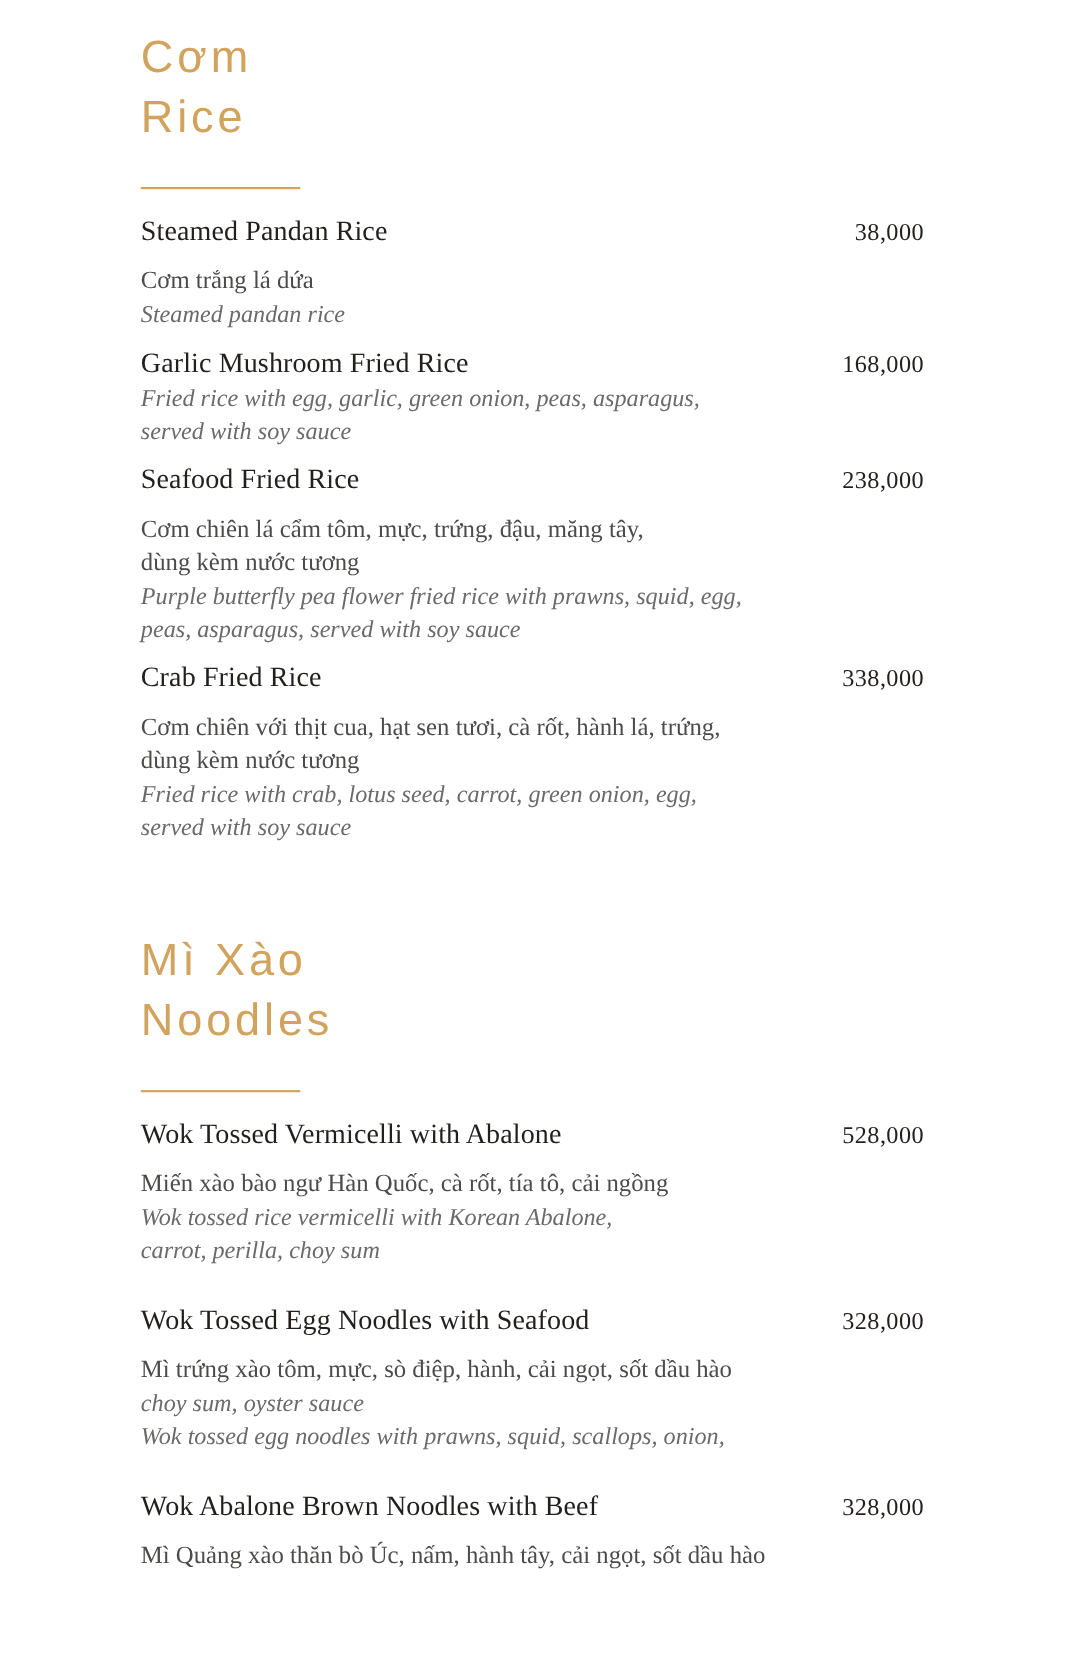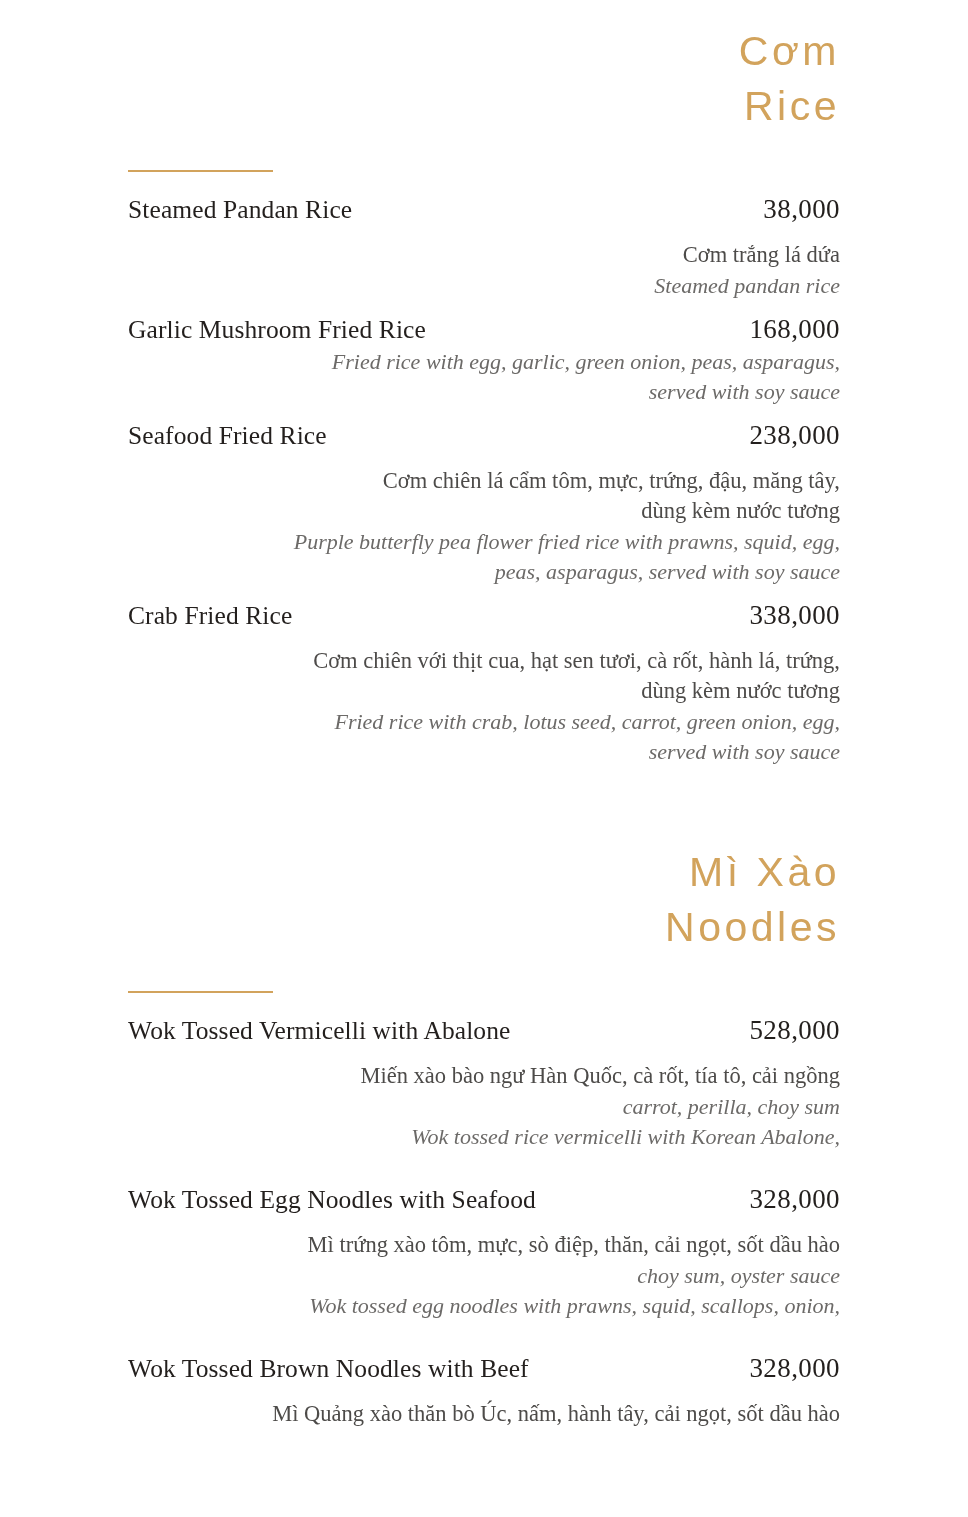--- a/index.html
+++ b/index.html
@@ -13,21 +13,20 @@
     height: 1517px;
     font-family: "Liberation Serif", serif;
     color: #2b2b2b;
     overflow: hidden;
   }
   .page {
     width: 968px;
     height: 1517px;
     padding: 24px 128px 0 128px;
     position: relative;
-    text-align: right;
   }
   .section {
     margin-bottom: 0;
   }
   .section + .section {
     margin-top: 78px;
   }
   .section-heading {
     font-family: "Liberation Sans", sans-serif;
     color: #d2a35c;
@@ -56,21 +55,21 @@
   .item-name {
     font-family: "Liberation Serif", serif;
     font-size: 25.5px;
     line-height: 1.25;
     color: #231f1d;
     font-weight: 400;
     letter-spacing: 0.1px;
   }
   .item-price {
     font-family: "Liberation Serif", serif;
-    font-size: 27px;
+    font-size: 22px;
     color: #231f1d;
     font-weight: 400;
     white-space: nowrap;
     padding-left: 20px;
     letter-spacing: 0.4px;
     margin-left: 29px;
   }
   .item-vn {
     font-family: "Liberation Serif", serif;
     font-size: 22.5px;
@@ -168,42 +167,42 @@
 
     <div class="item">
       <div class="item-head">
         <div class="item-name">Wok Tossed Vermicelli with Abalone</div>
         <div class="item-price">528,000</div>
       </div>
       <div class="item-vn">
         <span class="l">Miến xào bào ngư Hàn Quốc, cà rốt, tía tô, cải ngồng</span>
       </div>
       <div class="item-en">
+        <span class="l">Wok tossed rice vermicelli with Korean Abalone,</span>
         <span class="l">carrot, perilla, choy sum</span>
-        <span class="l">Wok tossed rice vermicelli with Korean Abalone,</span>
       </div>
     </div>
 
     <div class="item">
       <div class="item-head">
         <div class="item-name">Wok Tossed Egg Noodles with Seafood</div>
         <div class="item-price">328,000</div>
       </div>
       <div class="item-vn">
-        <span class="l">Mì trứng xào tôm, mực, sò điệp, thăn, cải ngọt, sốt dầu hào</span>
+        <span class="l">Mì trứng xào tôm, mực, sò điệp, hành, cải ngọt, sốt dầu hào</span>
       </div>
       <div class="item-en">
         <span class="l">choy sum, oyster sauce</span>
         <span class="l">Wok tossed egg noodles with prawns, squid, scallops, onion,</span>
       </div>
     </div>
 
     <div class="item">
       <div class="item-head">
-        <div class="item-name">Wok Tossed Brown Noodles with Beef</div>
+        <div class="item-name">Wok Abalone Brown Noodles with Beef</div>
         <div class="item-price">328,000</div>
       </div>
       <div class="item-vn">
         <span class="l">Mì Quảng xào thăn bò Úc, nấm, hành tây, cải ngọt, sốt dầu hào</span>
       </div>
       <div class="item-en">
       </div>
     </div>
   </div>
 

